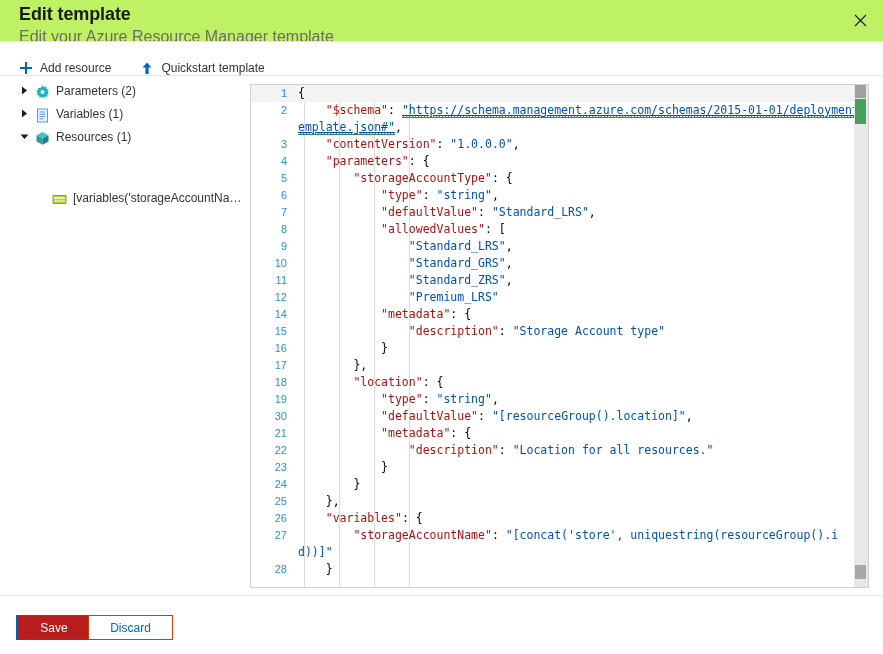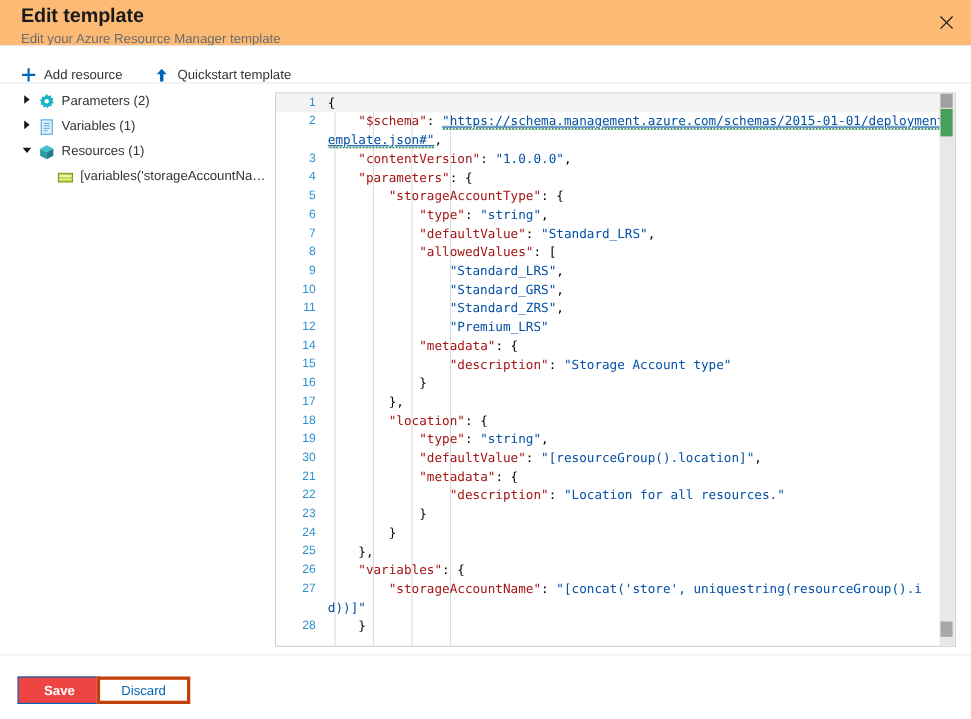--- a/index.html
+++ b/index.html
@@ -14,34 +14,34 @@
     color: #333333;
     overflow: hidden;
     position: relative;
   }
 
   
   #header {
     position: absolute;
     left: 0; top: 0;
     width: 883px; height: 41px;
-    background: #fdba74;
+    background: #bef264;
   }
   #page-title {
     position: absolute;
     left: 19px; top: 4px;
     font-size: 18px;
     font-weight: bold;
     color: #1a1a1a;
     letter-spacing: -0.1px;
   }
   #page-subtitle {
     position: absolute;
     left: 19px; top: 28px;
-    font-size: 12px;
+    font-size: 16px;
     color: #6b6b6b;
   }
   #close-button {
     position: absolute;
     right: 0; top: 0;
     width: 45px; height: 41px;
     display: flex;
     align-items: center;
     justify-content: center;
     cursor: pointer;
@@ -142,20 +142,21 @@
     justify-content: center;
   }
   .tree-label {
     font-size: 12px;
     color: #333333;
     overflow: hidden;
     text-overflow: ellipsis;
   }
   .tree-child {
     padding-left: 51px;
+    margin-top: 38px;
   }
 
   
   #editor {
     position: absolute;
     left: 250px; top: 8px;
     width: 619px;
     height: 504px;
     border: 1px solid #d0d0d0;
     background: #ffffff;
@@ -281,31 +282,31 @@
     font-size: 12px;
     cursor: pointer;
     display: flex;
     align-items: center;
     justify-content: center;
     box-sizing: border-box;
   }
   #save-button {
     left: 16px;
     width: 76px;
-    background: #ef4444;
+    background: #b91c1c;
     color: #ffffff;
     border: 1px solid #0067b8;
-    font-weight: bold;
+    font-weight: normal;
   }
   #discard-button {
     left: 88px;
     width: 85px;
     background: #ffffff;
     color: #0067b8;
-    border: 3px solid #c2410c;
+    border: 1px solid #c2410c;
   }
 </style>
 </head>
 <body>
 
 <div id="header">
   <div id="page-title">Edit template</div>
   <div id="page-subtitle">Edit your Azure Resource Manager template</div>
   <button id="close-button">
     <span>

